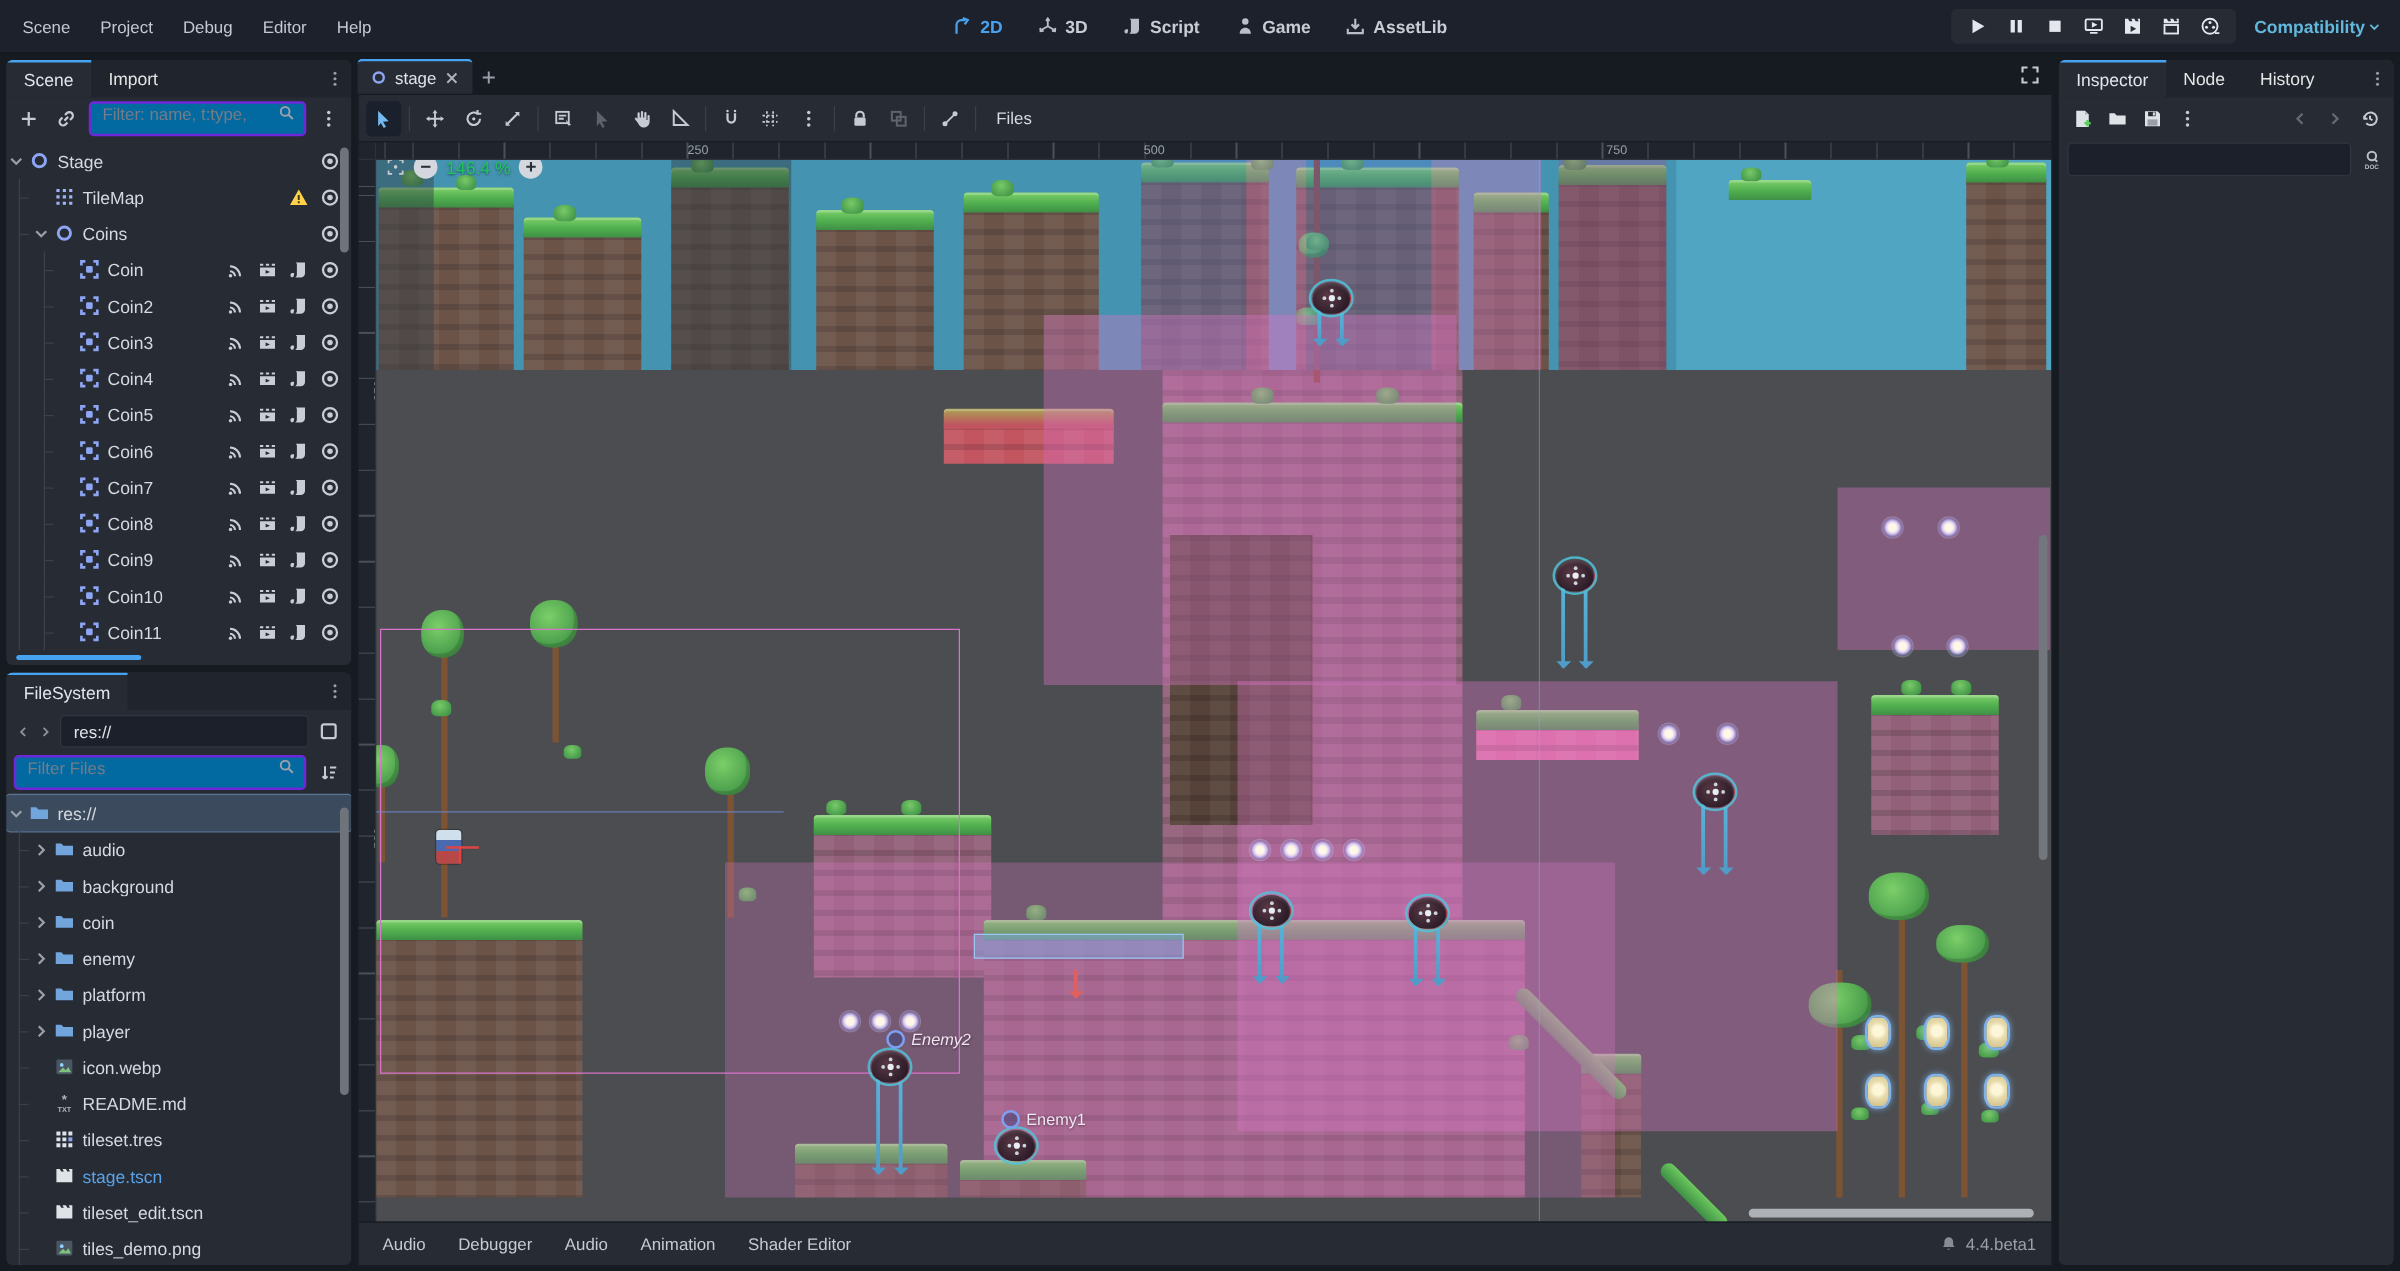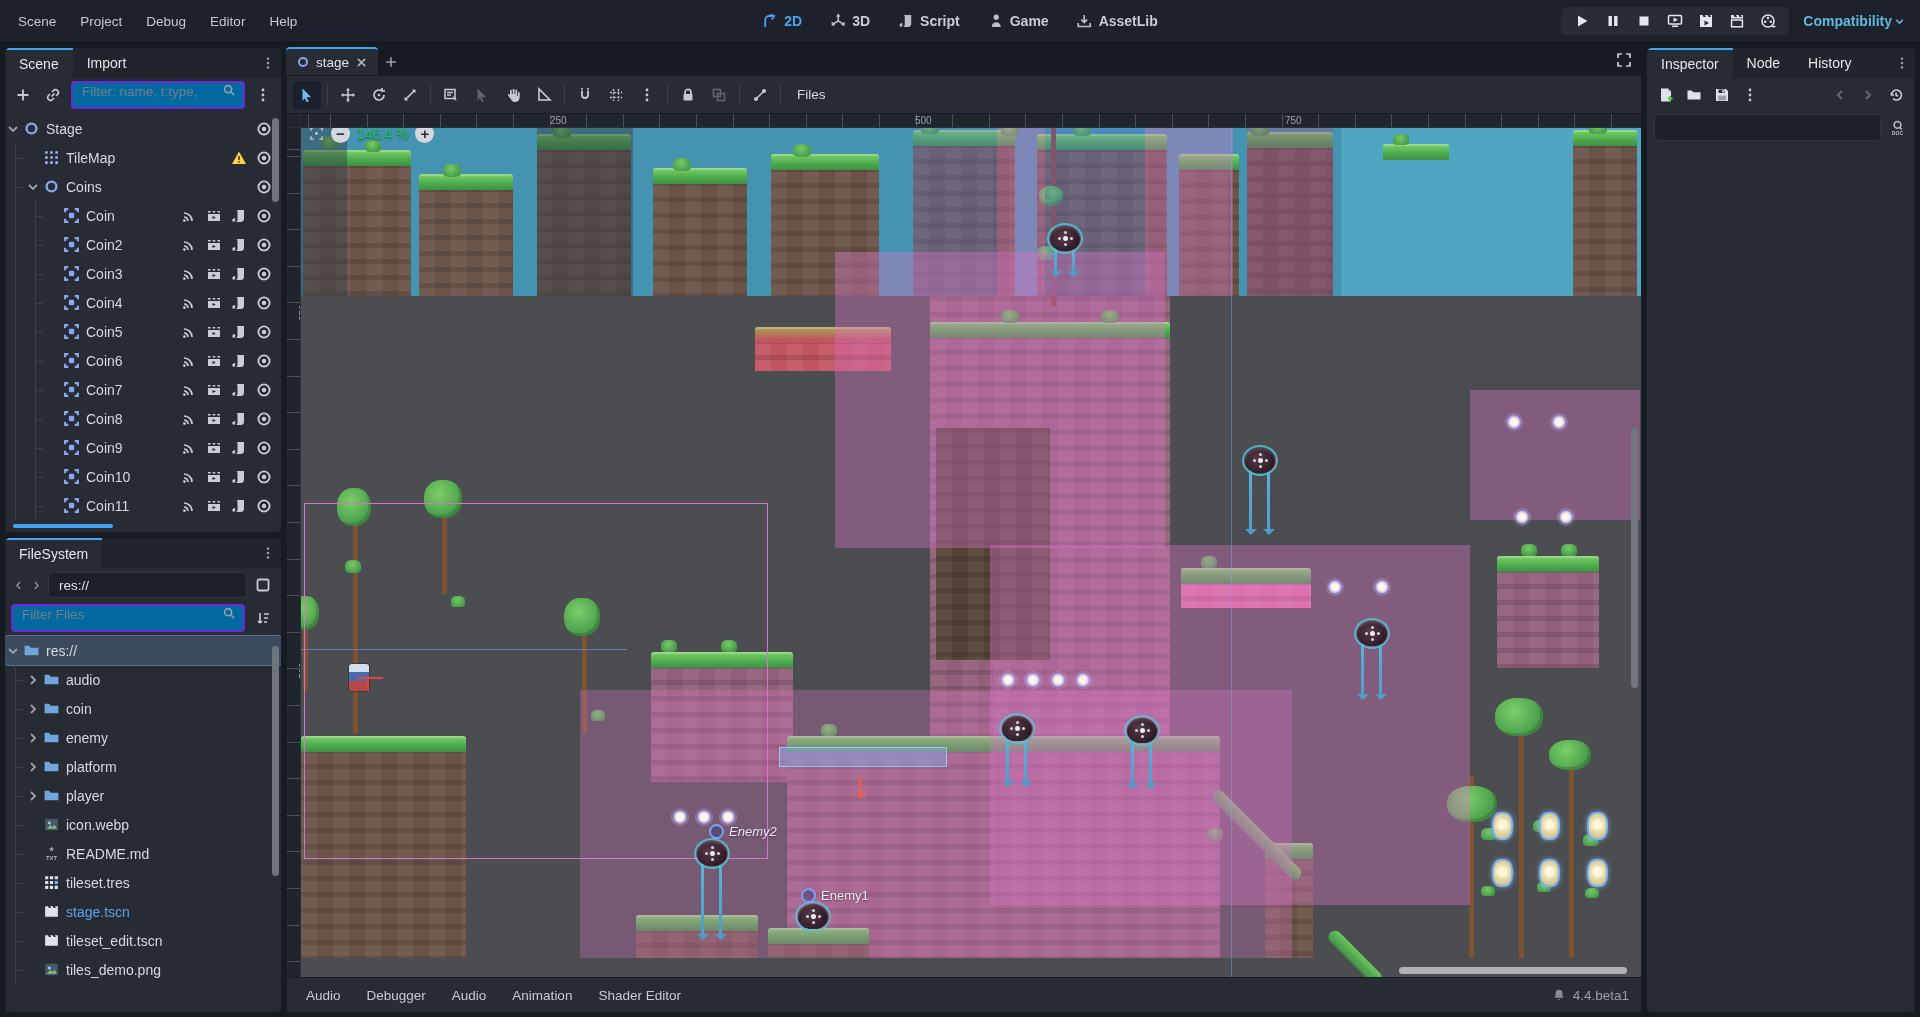--- a/index.html
+++ b/index.html
@@ -910,20 +910,34 @@
               <span class="ic chev">
                 <svg viewBox="0 0 16 16">
                   <path d="M6 4l4 4-4 4" fill="none" stroke="currentColor" stroke-width="1.8"></path>
                 </svg>
               </span>
               <span class="ic nicon">
                 <svg viewBox="0 0 16 16">
                   <path d="M1.5 3.5h4.2l1.6 1.8h7.2v7.2H1.5z" fill="#73a5dd"></path>
                 </svg>
               </span>
+              <span class="nlabel">background</span>
+            </div>
+            <div class="trow">
+              <span class="gl last"></span>
+              <span class="ic chev">
+                <svg viewBox="0 0 16 16">
+                  <path d="M6 4l4 4-4 4" fill="none" stroke="currentColor" stroke-width="1.8"></path>
+                </svg>
+              </span>
+              <span class="ic nicon">
+                <svg viewBox="0 0 16 16">
+                  <path d="M1.5 3.5h4.2l1.6 1.8h7.2v7.2H1.5z" fill="#73a5dd"></path>
+                </svg>
+              </span>
               <span class="nlabel">coin</span>
             </div>
             <div class="trow">
               <span class="gl last"></span>
               <span class="ic chev">
                 <svg viewBox="0 0 16 16">
                   <path d="M6 4l4 4-4 4" fill="none" stroke="currentColor" stroke-width="1.8"></path>
                 </svg>
               </span>
               <span class="ic nicon">

